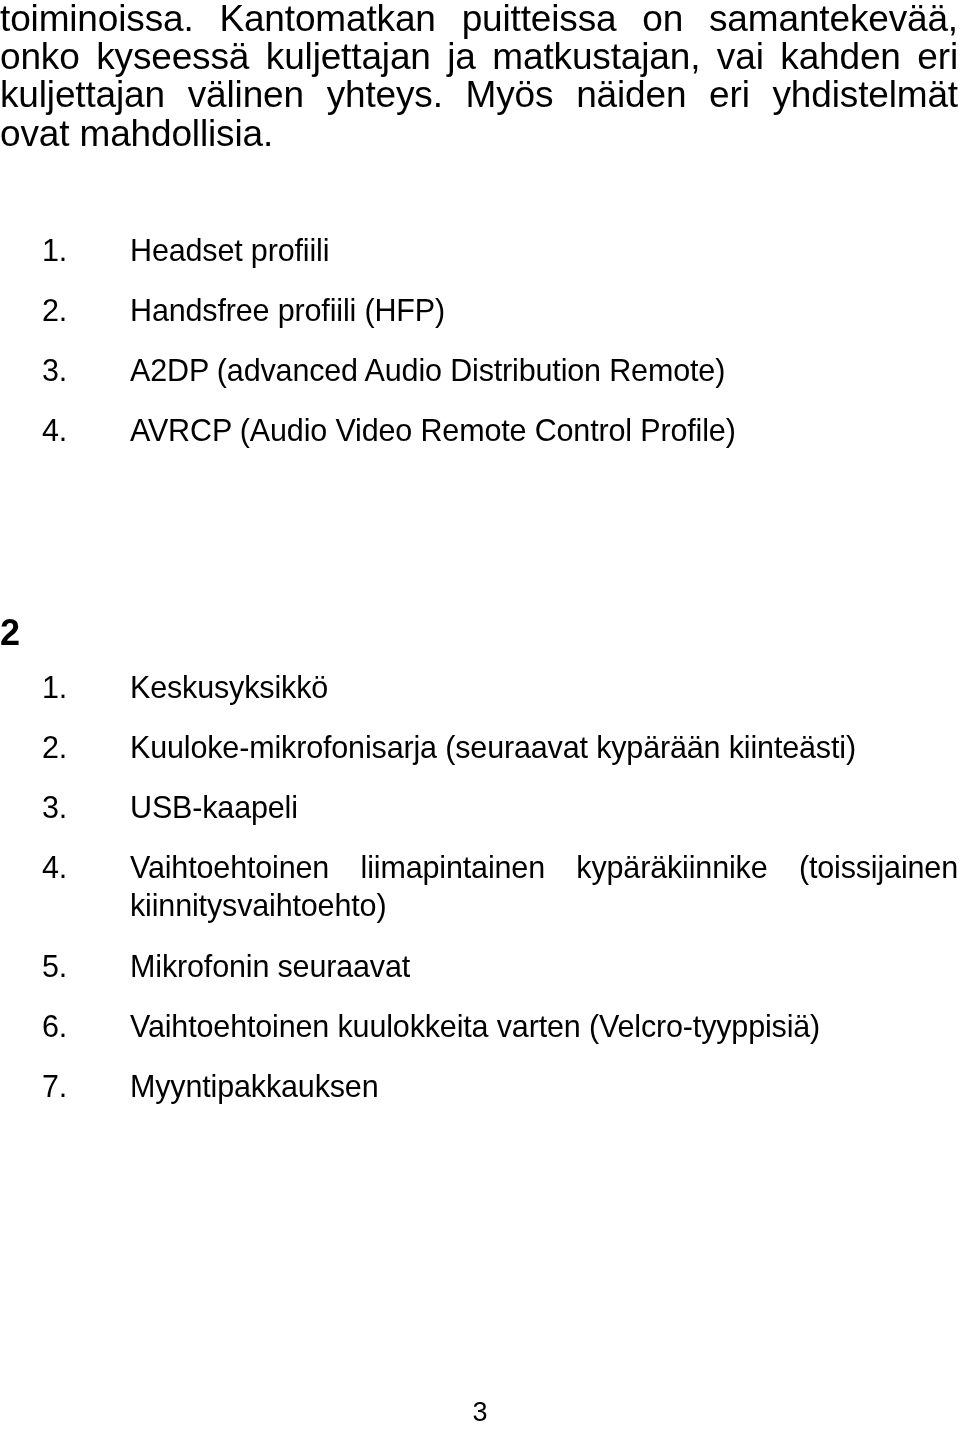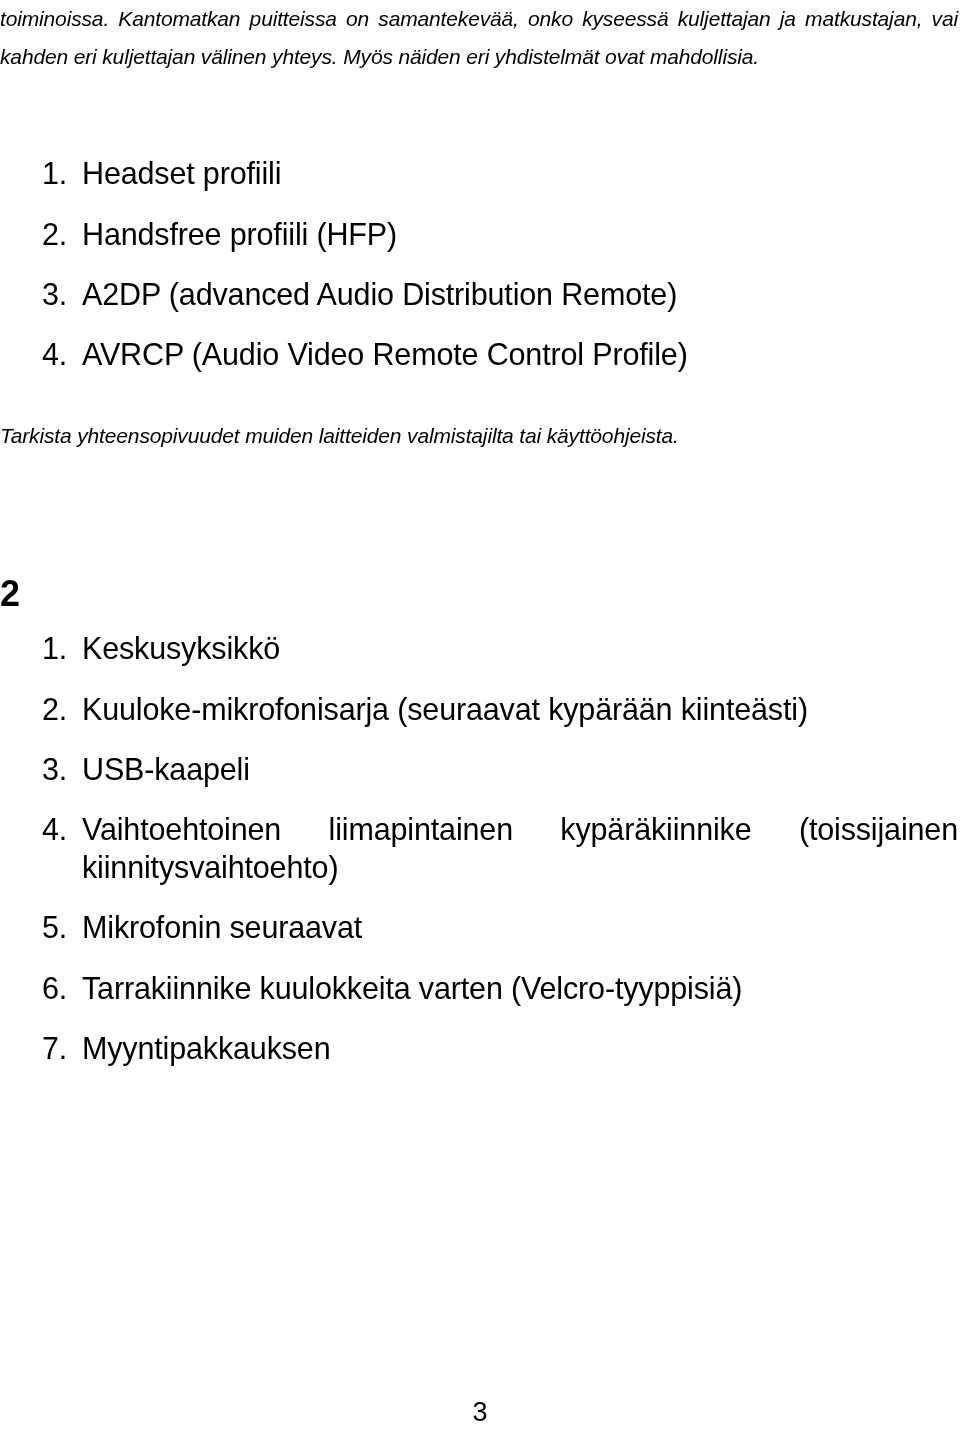--- a/index.html
+++ b/index.html
@@ -26,29 +26,28 @@
   .content {
     position: absolute;
     left: 0px;
     top: 0px;
     width: 958px;
   }
 
   
   p.body-para {
     margin: 0;
-    font-size: 21px;
+    font-size: 37px;
     line-height: 38.2px;
     text-align: justify;
     text-justify: inter-word;
     letter-spacing: -0.15px;
     word-spacing: 0px;
     -webkit-hyphens: none;
     hyphens: none;
-    font-style: italic;
   }
 
   p.body-para.last-justify {
     text-align-last: left;
   }
 
   
   ol.num-list {
     list-style: none;
     margin: 0;
@@ -69,20 +68,21 @@
     left: 42px;
     top: 0;
     width: 40px;
     text-align: left;
     font-size: 30.5px;
     line-height: 38.2px;
   }
 
   ol.num-list li .li-text {
     display: block;
+    margin-left: 48px;
   }
 
   ol.num-list li.justified .li-text {
     text-align: justify;
     text-justify: inter-word;
     text-align-last: left;
   }
 
   
   .section-heading {
@@ -145,21 +145,20 @@
         <span class="li-text">A2DP (advanced Audio Distribution Remote)</span>
       </li>
       <li>
         <span class="li-num">4.</span>
         <span class="li-text">AVRCP (Audio Video Remote Control Profile)</span>
       </li>
     </ol>
 
     <div class="sp-44"></div>
 
-    <p class="body-para last-justify">Tarkista yhteensopivuudet muiden laitteiden valmistajilta tai käyttöohjeista.</p>
 
     <div class="sp-62"></div>
     <div class="sp-56"></div>
 
     <div class="section-heading">
       <span class="sec-num">2</span>
     </div>
 
     <div class="sp-56"></div>
 
@@ -179,21 +178,21 @@
       <li class="justified">
         <span class="li-num">4.</span>
         <span class="li-text">Vaihtoehtoinen liimapintainen kypäräkiinnike (toissijainen kiinnitysvaihtoehto)</span>
       </li>
       <li>
         <span class="li-num">5.</span>
         <span class="li-text">Mikrofonin seuraavat</span>
       </li>
       <li>
         <span class="li-num">6.</span>
-        <span class="li-text">Tarrakiinnike kuulokkeita varten (Velcro-tyyppisiä)</span>
+        <span class="li-text">Vaihtoehtoinen kuulokkeita varten (Velcro-tyyppisiä)</span>
       </li>
       <li>
         <span class="li-num">7.</span>
         <span class="li-text">Myyntipakkauksen</span>
       </li>
     </ol>
 
   </div>
 
   <div class="page-number">3</div>

